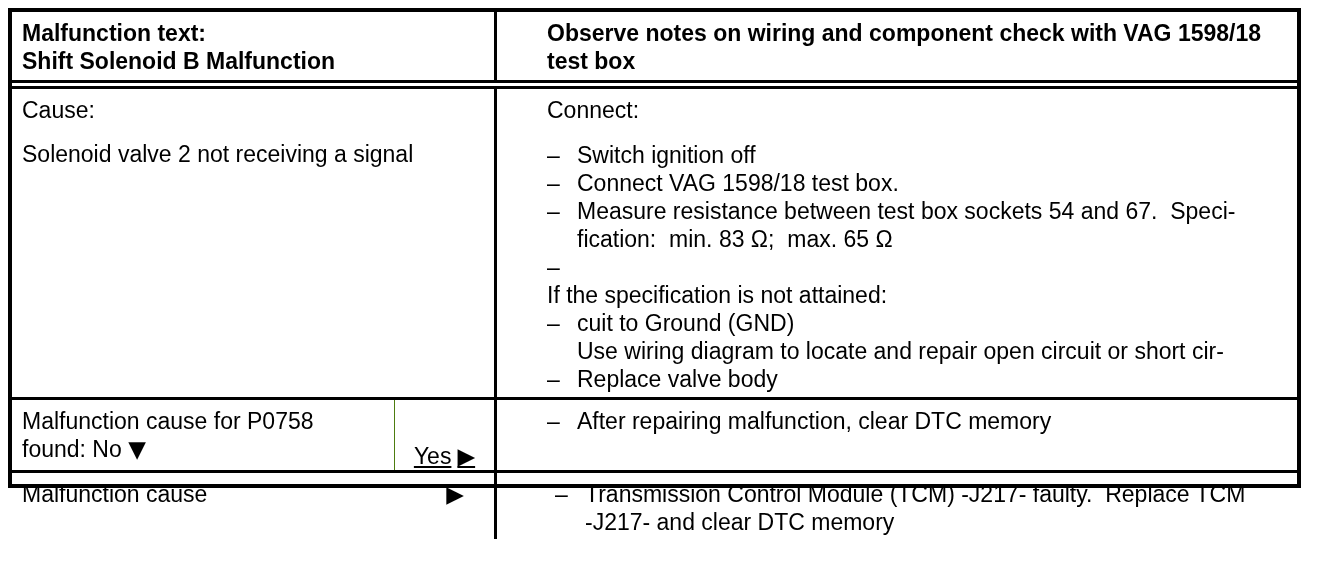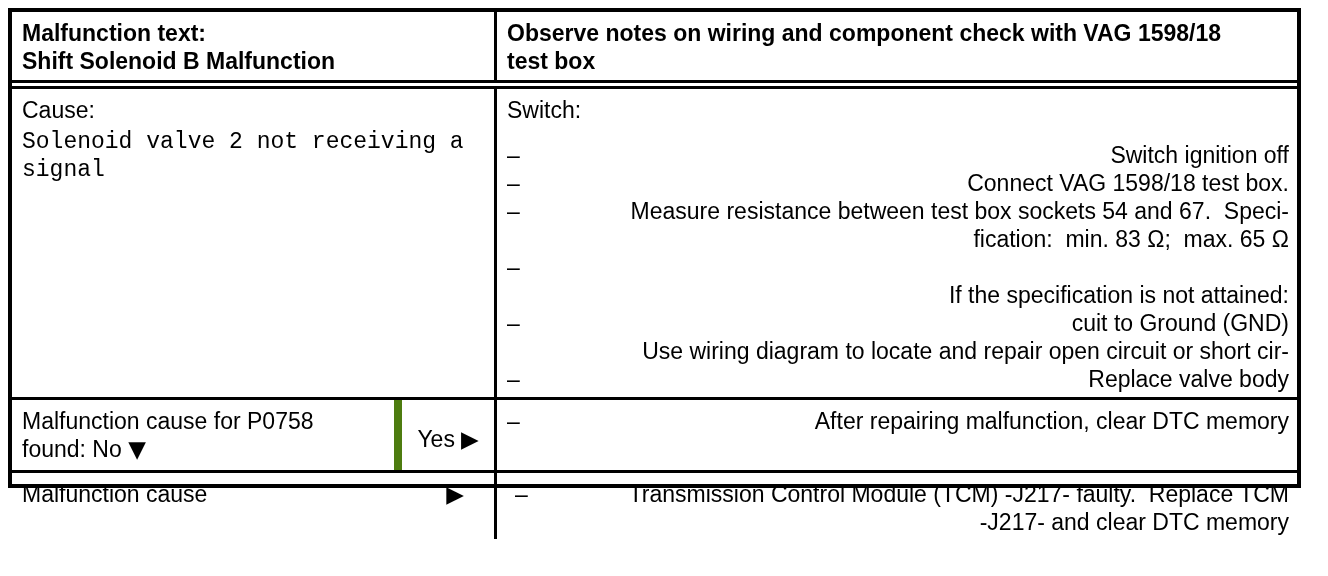--- a/index.html
+++ b/index.html
@@ -33,39 +33,41 @@
 
   .cell-left {
     width: 485px; flex: none;
     border-right: 3px solid #000;
     padding: 7px 8px 4px 10px;
   }
   .cell-right {
     flex: 1;
     padding: 7px 8px 4px 10px;
     overflow: hidden;
+    margin-left: 40px;
   }
 
   .steps { margin-top: 17px; }
-  .gap-top { margin-top: 4px; font-family: Liberation Mono, monospace; }
+  .gap-top { margin-top: 16px; }
 
   .step { display: flex; }
   .step .dash { width: 30px; flex: none; }
-  .step .lines { flex: 1; text-align: right; }
+  .step .lines { flex: 1; }
 
   
   .row-decision .cell-left { display: flex; padding: 0; }
   .q-main { flex: 1; padding: 7px 6px 4px 10px; }
   .q-yes {
     width: 100px; flex: none;
-    border-left: 8px solid #4d7c0f;
+    border-left: 1px solid #4d7c0f;
     padding-top: 7px;
     display: flex;
     justify-content: center;
-    align-items: center;
+    align-items: flex-end;
+    text-decoration: underline;
   }
   .arrow { font-family: "DejaVu Sans", sans-serif; }
   .q-yes .arrow { margin-left: 6px; }
 
   
   .row-fallback .cell-left {
     display: flex;
     justify-content: space-between;
     align-items: flex-start;
   }
@@ -86,21 +88,21 @@
       <div class="t">test box</div>
     </div>
   </div>
 
   <div class="row row-main">
     <div class="cell-left">
       <div class="t">Cause:</div>
       <div class="t gap-top">Solenoid valve 2 not receiving a signal</div>
     </div>
     <div class="cell-right">
-      <div class="t">Switch:</div>
+      <div class="t">Connect:</div>
       <div class="steps">
 
         <div class="step">
           <span class="dash t">–</span>
           <div class="lines">
               <div class="t">Switch ignition off</div>
             </div>
         </div>
 
         <div class="step">

